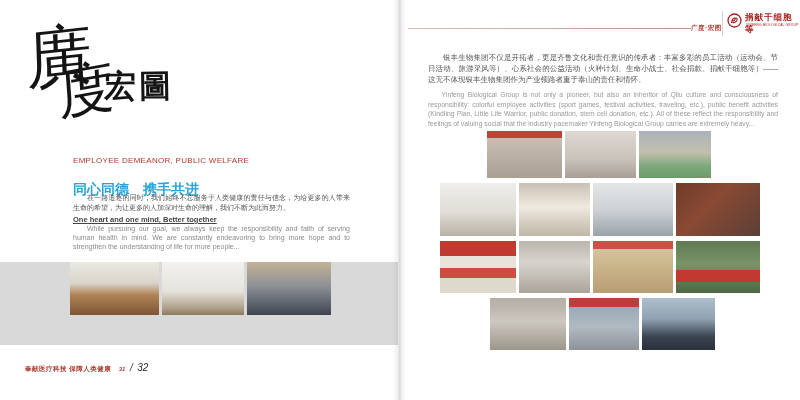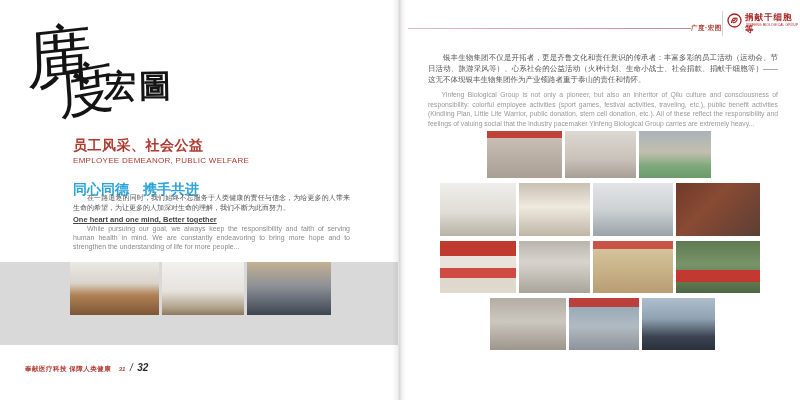--- a/index.html
+++ b/index.html
@@ -25,21 +25,21 @@
   .p-zh-l{position:absolute;left:73px;top:193px;width:277px;font-size:7px;line-height:9.5px;
           color:#555;text-indent:2em;text-align:justify;}
   .sub-en{position:absolute;left:73px;top:215px;font-size:7.5px;font-weight:bold;color:#444;text-decoration:underline;}
   .p-en-l{position:absolute;left:73px;top:224px;width:277px;font-size:7px;line-height:9px;
           color:#8a8a8a;text-indent:2em;text-align:justify;}
   .gray-band{position:absolute;left:0;top:262px;width:398px;height:83px;background:#d9d9d9;}
   .footer{position:absolute;left:25px;top:357px;white-space:nowrap;}
   .footer .slogan{font-size:6.5px;font-weight:bold;color:#b03a30;letter-spacing:0.5px;}
   .footer .pg-cur{font-size:6px;font-weight:bold;color:#b03a30;font-style:italic;margin-left:3px;}
   .footer .pg-sep{font-size:10px;color:#333;font-style:italic;}
-  .footer .pg-tot{font-size:10px;font-weight:bold;color:#2b2b2b;font-style:italic;}
+  .footer .pg-tot{font-size:10px;font-weight:normal;color:#2b2b2b;font-style:italic;}
 
   
   .hdr-line{position:absolute;left:8px;top:28px;width:283px;height:1px;
             background:linear-gradient(to right,#e0bcbc,#c08f8f);}
   .chapter{position:absolute;left:291px;top:24px;font-size:6.5px;font-weight:bold;color:#b03a30;
            letter-spacing:0.5px;}
   .hdr-div{position:absolute;left:322px;top:11px;width:1px;height:25px;background:#d2d2d2;}
   .logo-ic{position:absolute;left:327px;top:13px;width:15px;height:15px;}
   .logo-zh{position:absolute;left:345px;top:12px;font-size:8.5px;font-weight:bold;color:#a6201d;
            letter-spacing:1px;font-family:"DejaVu Serif",serif;}
@@ -73,21 +73,20 @@
 </head>
 <body>
 
 <div class="canvas">
 
   <div class="page left">
     <div class="cal cal-1">廣</div>
     <div class="cal cal-2">度</div>
     <div class="cal cal-suffix">宏圖</div>
 
-    <div class="h-zh">员工风采、社会公益</div>
     <div class="h-en">EMPLOYEE DEMEANOR, PUBLIC WELFARE</div>
 
     <div class="sub-blue">同心同德　携手共进</div>
     <div class="p-zh-l">在一路追逐的同时，我们始终不忘服务于人类健康的责任与信念，为给更多的人带来生命的希望，为让更多的人加深对生命的理解，我们不断为此而努力。</div>
     <div class="sub-en">One heart and one mind, Better together</div>
     <div class="p-en-l">While pursuing our goal, we always keep the responsibility and faith of serving human health in mind. We are constantly endeavoring to bring more hope and to strengthen the understanding of life for more people...</div>
 
     <div class="gray-band"></div>
     <div class="prow lrow">
         <div class="photo" style="background: linear-gradient(rgb(235, 233, 228) 0%, rgb(217, 212, 203) 40%, rgb(176, 131, 85) 62%, rgb(125, 86, 54) 100%);"></div>

